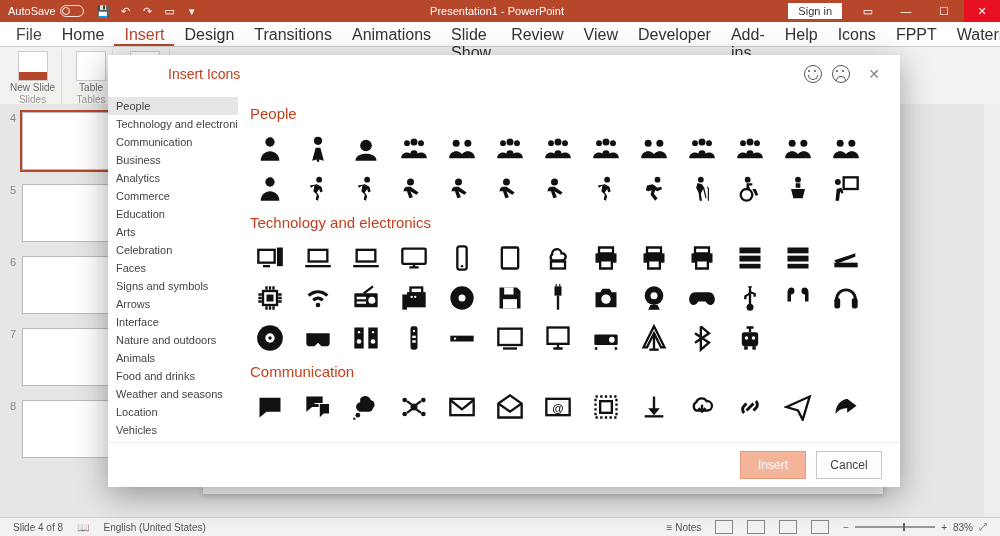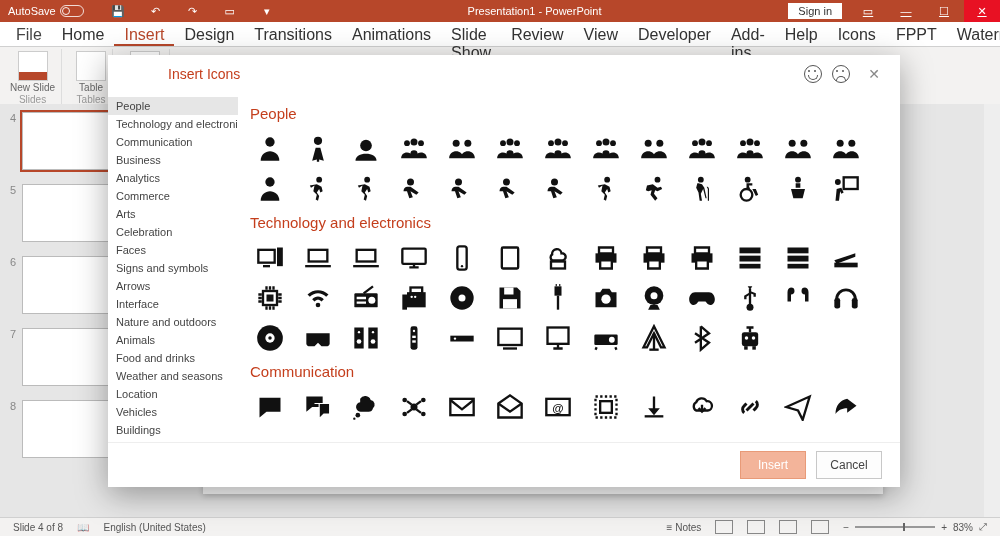--- a/index.html
+++ b/index.html
@@ -11,27 +11,27 @@
     --border:#d0d0d0;
     --text:#444;
     --text-light:#777;
     --link:#c43e1c;
   }
   html,body{margin:0;padding:0;font-family:"Segoe UI",Arial,sans-serif;font-size:12px;color:var(--text);}
   body{width:1000px;height:536px;overflow:hidden;background:var(--win-bg);position:relative;}
 
   
   .titlebar{height:22px;background:var(--pp-orange-dark);display:flex;align-items:center;color:#fff;font-size:11px;}
-  .titlebar .qa{display:flex;align-items:center;gap:17px;padding:0 4px;}
+  .titlebar .qa{display:flex;align-items:center;gap:2px;padding:0 4px;}
   .titlebar .qa .btn{width:20px;height:22px;display:flex;align-items:center;justify-content:center;cursor:pointer;font-size:11px;}
   .titlebar .qa .autosave{display:flex;align-items:center;gap:4px;padding:0 8px 0 4px;white-space:nowrap;}
   .titlebar .qa .toggle{width:22px;height:10px;border:1px solid rgba(255,255,255,.8);border-radius:6px;position:relative;}
   .titlebar .qa .toggle::before{content:"";position:absolute;left:1px;top:1px;width:6px;height:6px;border:1px solid rgba(255,255,255,.9);border-radius:50%;}
   .titlebar .title{flex:1;text-align:center;}
-  .titlebar .right{display:flex;align-items:center;gap:2px;text-decoration:underline;}
+  .titlebar .right{display:flex;align-items:center;gap:2px;}
   .titlebar .right .signin{background:#fff;color:#333;padding:2px 10px;margin-right:6px;font-size:11px;}
   .titlebar .right .winbtn{width:36px;height:22px;display:flex;align-items:center;justify-content:center;}
   .titlebar .right .winbtn.close{background:#e81123;}
 
   
   .ribbon-tabs{height:24px;background:#fff;border-bottom:1px solid var(--border);display:flex;align-items:stretch;padding:0 6px;font-size:16px;}
   .ribbon-tabs .tab{padding:4px 10px 0;cursor:pointer;color:#333;}
   .ribbon-tabs .tab.active{color:var(--pp-orange-dark);border-bottom:2px solid var(--pp-orange-dark);}
   .ribbon-tabs .tab.file{color:#444;}
   .ribbon-tabs .tellme{flex:0 0 auto;display:flex;align-items:center;gap:6px;color:#888;margin-left:8px;}
@@ -485,20 +485,21 @@
     <div class="mclose">✕</div>
   </div>
   <div class="mbody">
     <div class="catlist" id="catlist">
         <div class="cat sel">People</div>
         <div class="cat">Technology and electronics</div>
         <div class="cat">Communication</div>
         <div class="cat">Business</div>
         <div class="cat">Analytics</div>
         <div class="cat">Commerce</div>
+        <div class="cat">Education</div>
         <div class="cat">Arts</div>
         <div class="cat">Celebration</div>
         <div class="cat">Faces</div>
         <div class="cat">Signs and symbols</div>
         <div class="cat">Arrows</div>
         <div class="cat">Interface</div>
         <div class="cat">Nature and outdoors</div>
         <div class="cat">Animals</div>
         <div class="cat">Food and drinks</div>
         <div class="cat">Weather and seasons</div>

